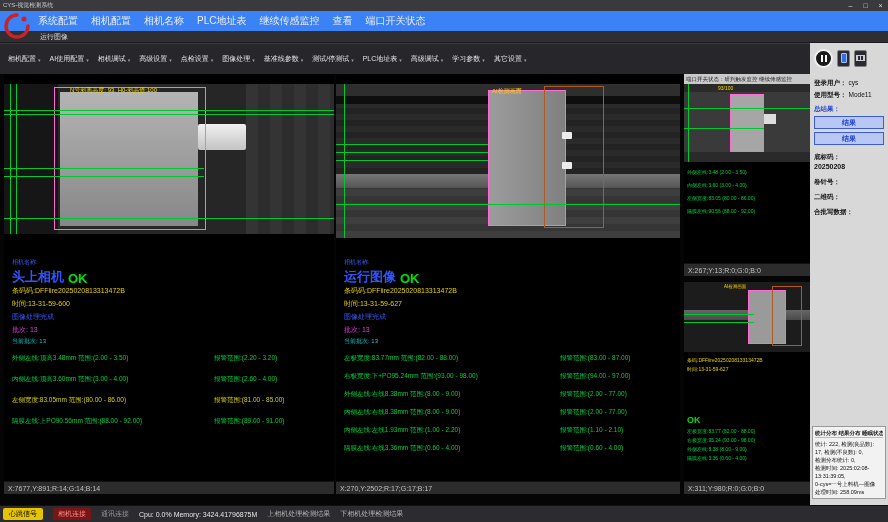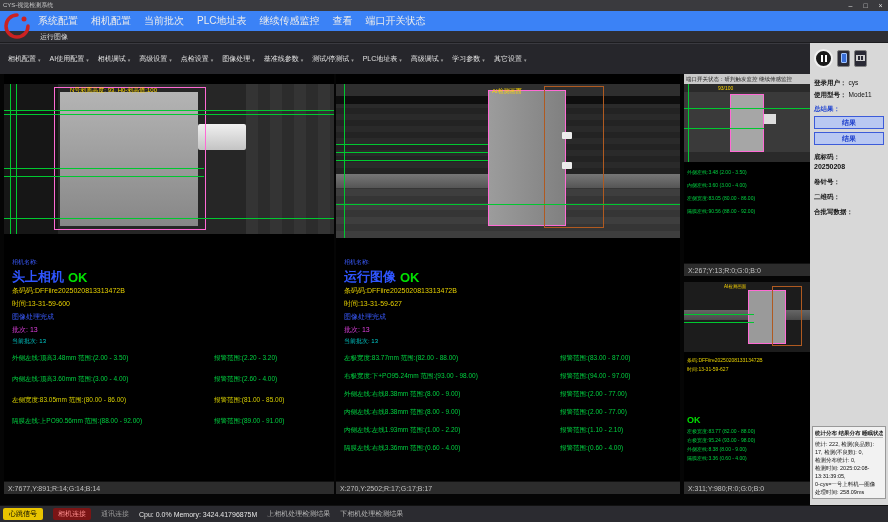--- a/index.html
+++ b/index.html
@@ -43,21 +43,21 @@
   .pink-box{position:absolute;border:1px solid #ff6ad5}
   .orange-box{position:absolute;border:1px solid #b05a20}
   .ylabel{position:absolute;color:#ffd800;font-size:6px;white-space:nowrap;z-index:4}
 
   .coordbar{position:absolute;left:0;bottom:0;width:100%;height:13px;background:#2c2c2c;
             color:#c0c0c0;font-size:7px;display:flex;align-items:center;padding-left:4px;
             border-top:1px solid #111;white-space:nowrap}
 
   .info{position:absolute;left:8px;top:184px;right:4px}
   .cam-tag{font-size:6px;color:#3a5bff}
-  .cam-name-row{display:flex;align-items:center;gap:4px;margin:1px 0 0}
+  .cam-name-row{display:flex;align-items:flex-end;gap:4px;margin:1px 0 0}
   .cam-name{font-size:13px;font-weight:bold;color:#2f55ff}
   .cam-ok{font-size:13px;font-weight:bold;color:#00e000}
   .line-y{font-size:7px;color:#e6d000;margin-bottom:3px;white-space:nowrap}
   .line-b{font-size:7px;color:#3a5bff;margin-bottom:3px}
   .line-m{font-size:7px;color:#e040e0;margin-bottom:2px}
   .line-c{font-size:6px;color:#00cfcf;margin-bottom:5px}
   .meas{margin-top:8px}
   .mrow{display:flex;font-size:6.5px;color:#00d040;white-space:nowrap}
   .meas-left .mrow{margin-bottom:12px}
   .meas-mid .mrow{margin-bottom:9px}
@@ -128,21 +128,21 @@
   <span class="logo">
     <svg viewBox="0 0 26 26" width="26" height="26">
       <path d="M13 2 A11 11 0 1 0 24 13" fill="none" stroke="#cc2222" stroke-width="3.5" stroke-linecap="round"></path>
       <circle cx="20" cy="6" r="2.5" fill="#cc2222"></circle>
     </svg>
   </span>
 
   <div class="menubar">
     <span class="menu-item">系统配置</span>
     <span class="menu-item">相机配置</span>
-    <span class="menu-item">当前批次</span>
+    <span class="menu-item">相机名称</span>
     <span class="menu-item">PLC地址表</span>
     <span class="menu-item">继续传感监控</span>
     <span class="menu-item">查看</span>
     <span class="menu-item">端口开关状态</span>
   </div>
 
   <div class="run-row">
     <span>运行图像</span>
   </div>
 

